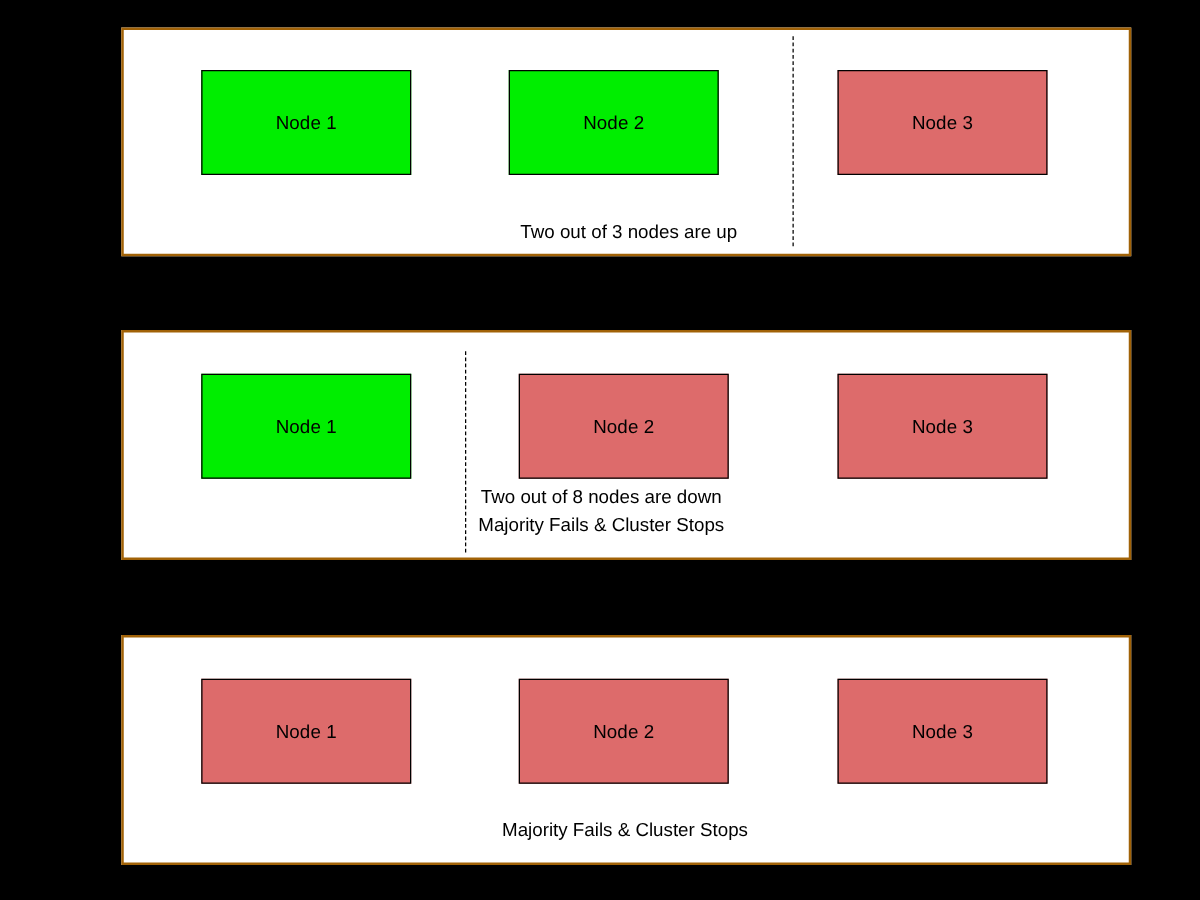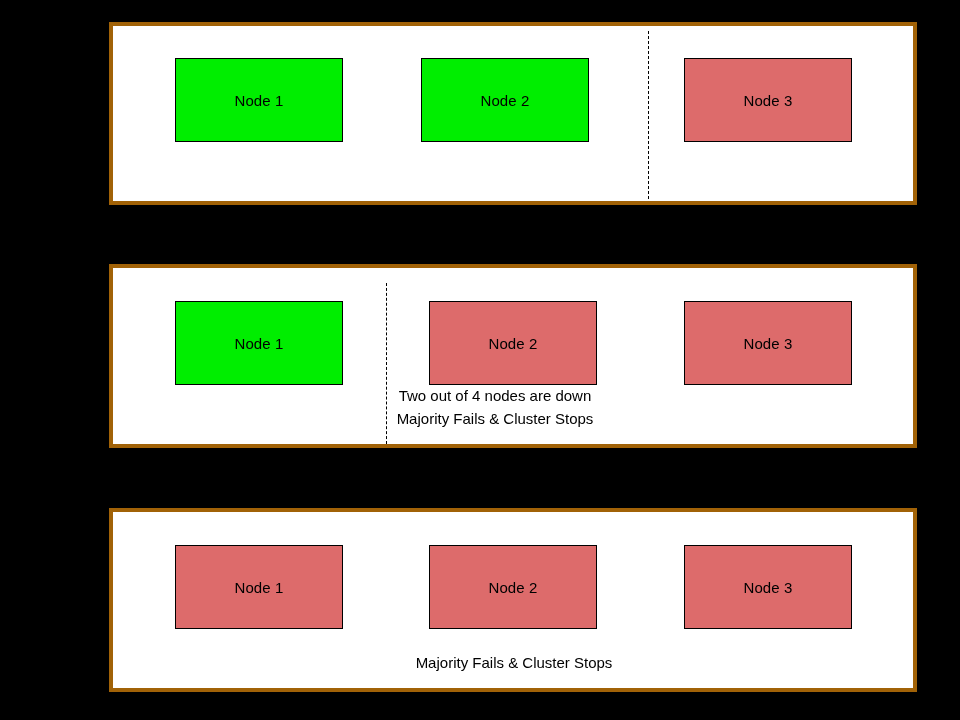--- a/index.html
+++ b/index.html
@@ -17,23 +17,22 @@
     position: relative;
     width: 960px;
     height: 720px;
     background: #000000;
   }
 
   
   .panel {
     position: absolute;
     background: #ffffff;
-    border: 4px solid #a16207;
+    border: 2px solid #a16207;
     box-sizing: border-box;
-    margin-left: 12px;
   }
   #panel-1 { left: 97px;  top: 22px;  width: 808px; height: 183px; }
   #panel-2 { left: 97px;  top: 264px; width: 808px; height: 184px; }
   #panel-3 { left: 97px;  top: 508px; width: 808px; height: 184px; }
 
   
   .node-box {
     position: absolute;
     box-sizing: border-box;
     border: 1px solid #000000;
@@ -84,41 +83,42 @@
       <span class="node-label">Node 2</span>
     </div>
 
     <div class="node-box node-down" style="left:571px; top:32px; width:168px; height:84px;">
       <span class="node-label">Node 3</span>
     </div>
 
     <div class="partition-line" style="left:535px; top:5px; height:168px;"></div>
 
     <div class="caption" style="left:204px; top:150px; width:400px;">
+      <div>Two out of 3 nodes are up</div>
     </div>
   </div>
 
   <div class="panel" id="panel-2">
 
     <div class="node-box node-up" style="left:62px; top:33px; width:168px; height:84px;">
       <span class="node-label">Node 1</span>
     </div>
 
     <div class="node-box node-down" style="left:316px; top:33px; width:168px; height:84px;">
       <span class="node-label">Node 2</span>
     </div>
 
     <div class="node-box node-down" style="left:571px; top:33px; width:168px; height:84px;">
       <span class="node-label">Node 3</span>
     </div>
 
     <div class="partition-line" style="left:273px; top:15px; height:161px;"></div>
 
     <div class="caption" style="left:182px; top:397px; width:400px; top:auto; bottom:14px;">
-      <div>Two out of 4 nodes are down</div>
+      <div>Two out of 8 nodes are down</div>
       <div>Majority Fails &amp; Cluster Stops</div>
     </div>
   </div>
 
   <div class="panel" id="panel-3">
 
     <div class="node-box node-down" style="left:62px; top:33px; width:168px; height:84px;">
       <span class="node-label">Node 1</span>
     </div>
 

